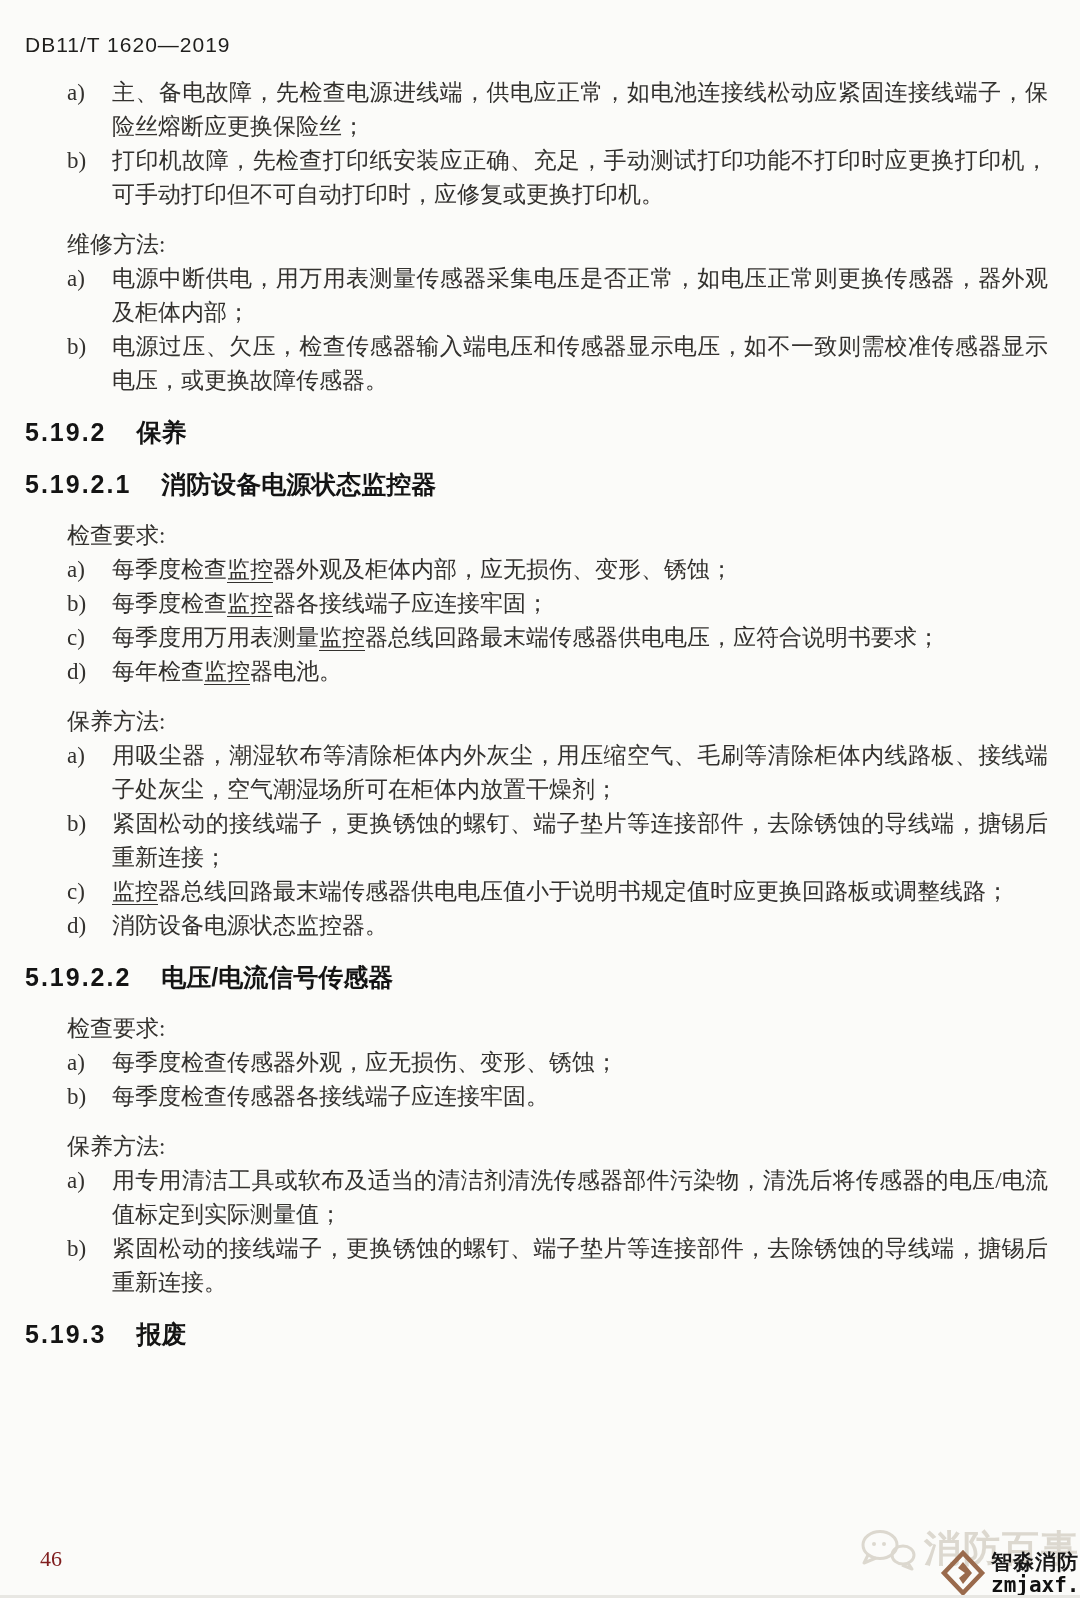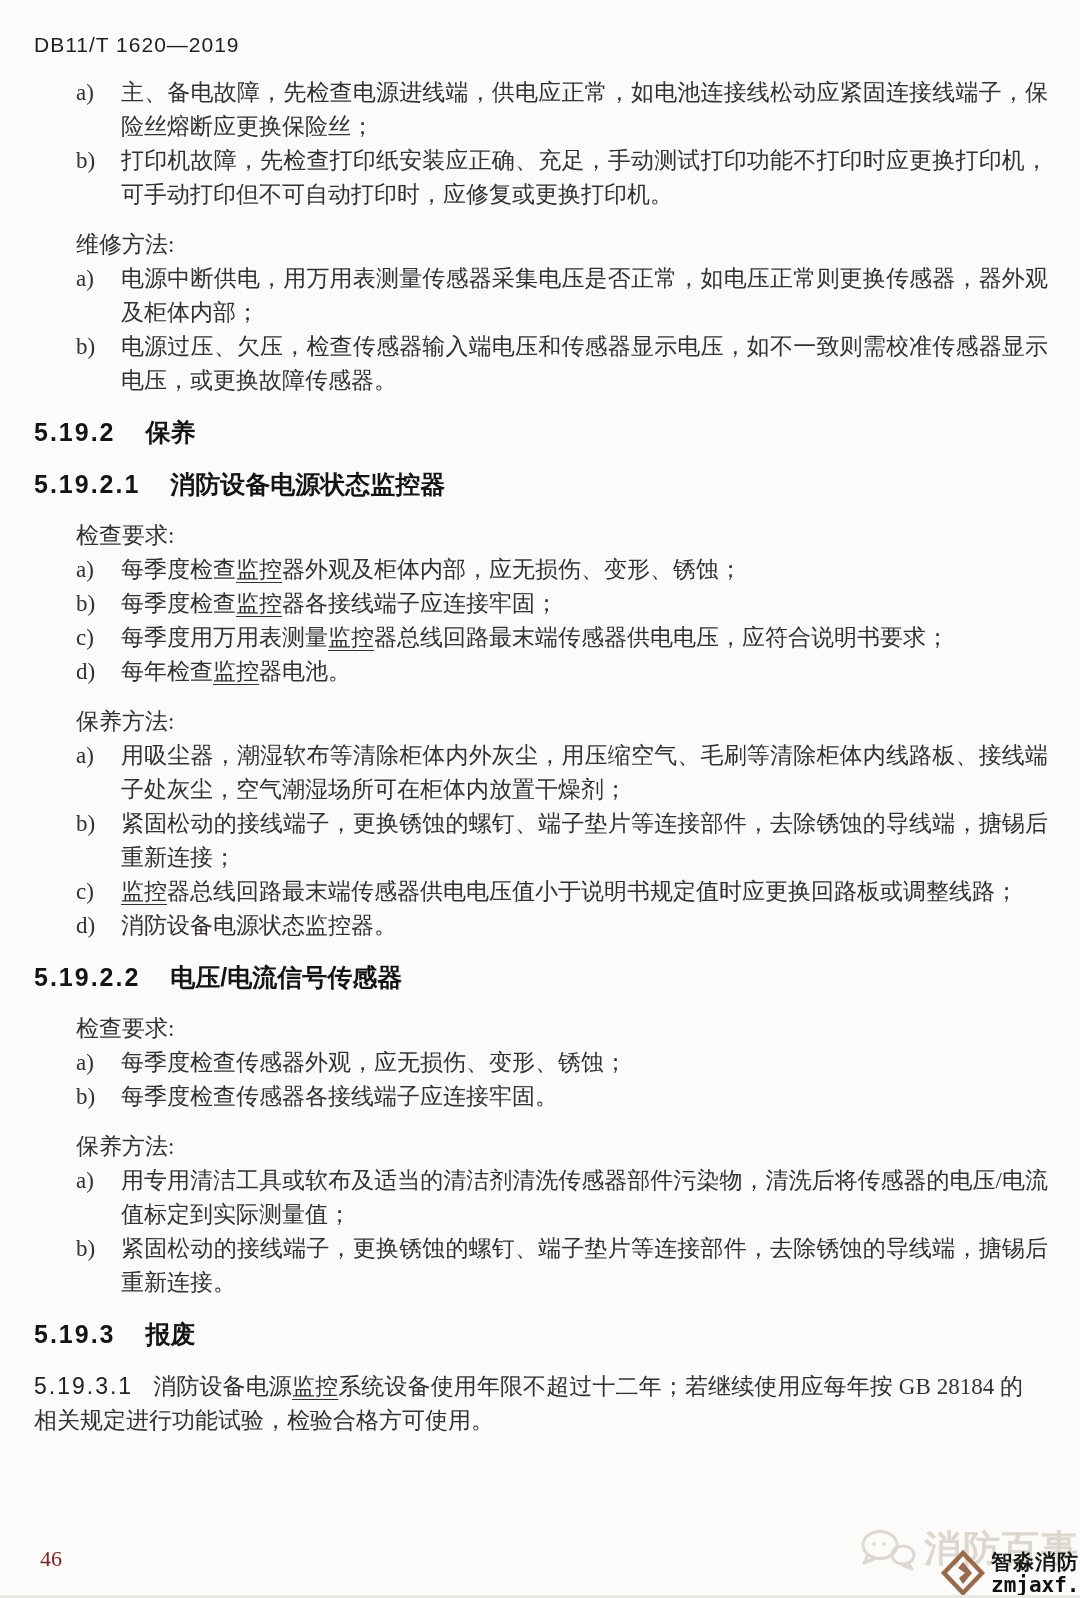--- a/index.html
+++ b/index.html
@@ -6,21 +6,21 @@
   body{
     width:1080px;height:1598px;
     background:#fbfbf9;
     position:relative;
     overflow:hidden;
     font-family:"Liberation Serif","DejaVu Serif",serif;
     color:#33312e;
   }
   .page{
     position:absolute;inset:0;
-    padding:28px 32px 0 34px;
+    padding:28px 32px 0 25px;
     box-sizing:border-box;
   }
   .doc-header{
     font-family:"Liberation Sans","DejaVu Sans",sans-serif;
     font-size:21px;line-height:34px;
     letter-spacing:1px;
     color:#1f1e1c;
     margin:0 0 14px 0;
   }
   .heading{
@@ -182,21 +182,20 @@
         <div class="li">
           <span class="li-label">a)</span>
           <span class="li-text">用专用清洁工具或软布及适当的清洁剂清洗传感器部件污染物，清洗后将传感器的电压/电流值标定到实际测量值；</span>
         </div>
         <div class="li">
           <span class="li-label">b)</span>
           <span class="li-text">紧固松动的接线端子，更换锈蚀的螺钉、端子垫片等连接部件，去除锈蚀的导线端，搪锡后重新连接。</span>
         </div>
       </div>
       <div class="heading"><span class="h-num">5.19.3</span><span class="h-title">报废</span></div>
-      <p class="clause"><span class="c-num">5.19.3.1</span><span class="c-text">消防设备电源<u>监控</u>系统设备使用年限不超过十二年；若继续使用应每年按 GB 28184 的相关规定进行功能试验，检验合格方可使用。</span></p>
     </div>
 </div>
 
 <div class="page-number">46</div>
 
 <div class="wm-faint">
   <span style="display:inline-flex;">
     <svg width="62" height="48" viewBox="0 0 62 48">
       <ellipse cx="24" cy="20" rx="17" ry="13.5" fill="none" stroke="#dcd8cf" stroke-width="3"></ellipse>
       <path d="M12 30 L8 38 L20 33" fill="none" stroke="#dcd8cf" stroke-width="3" stroke-linejoin="round"></path>

